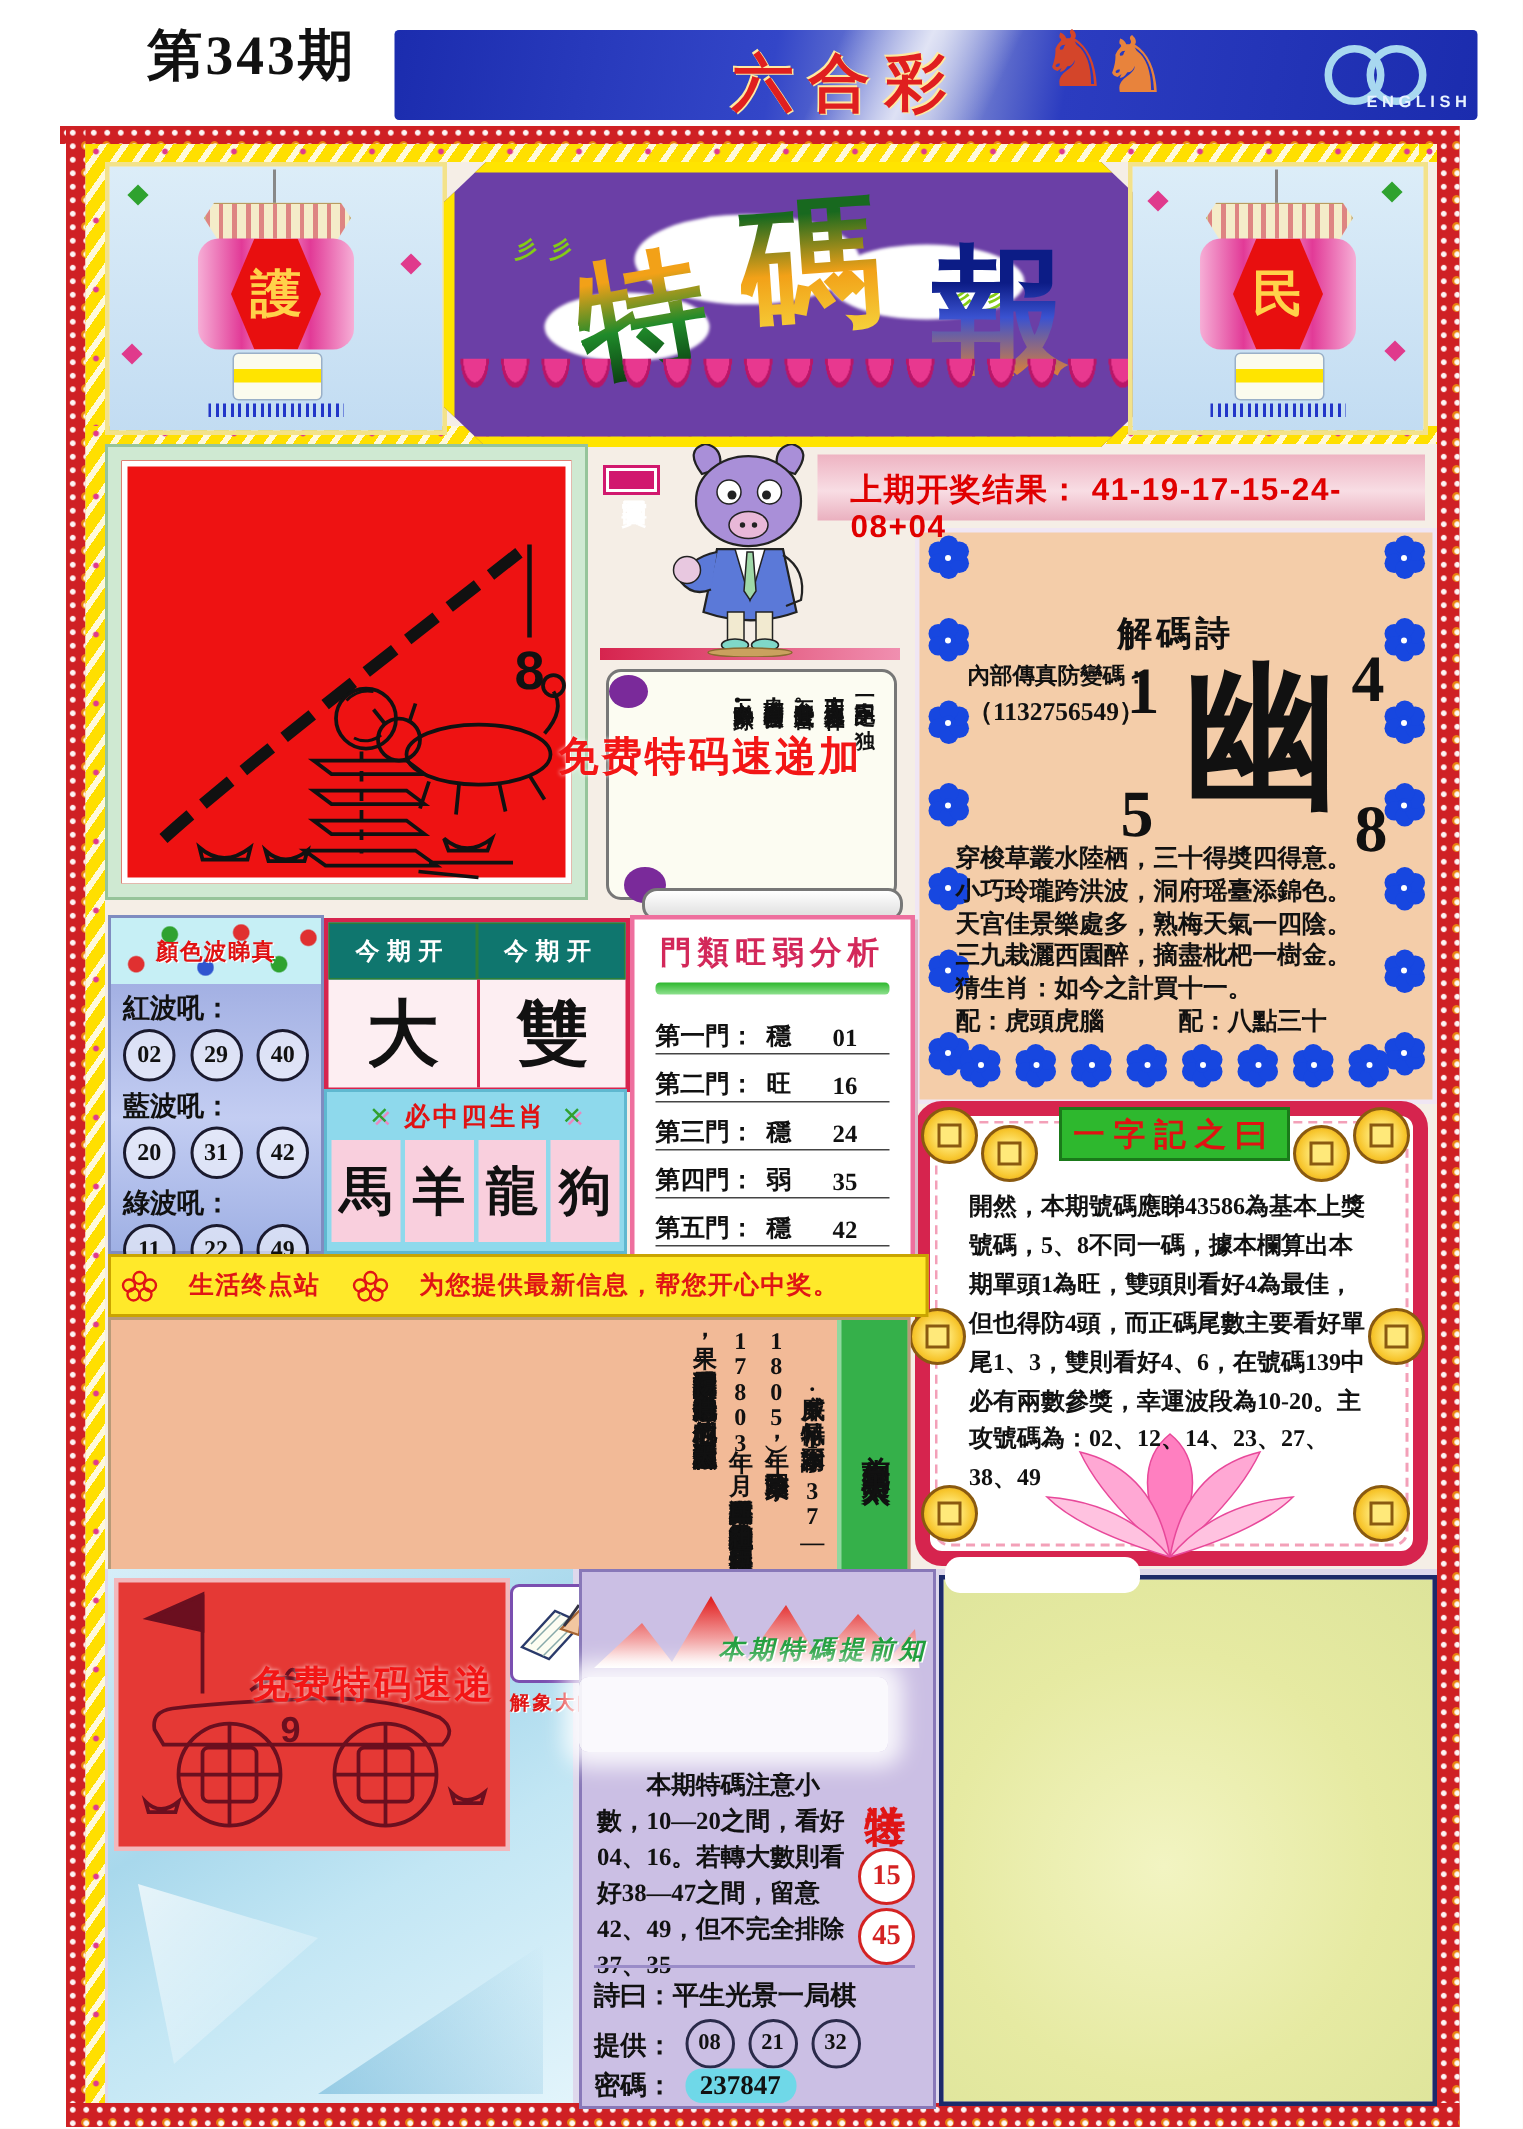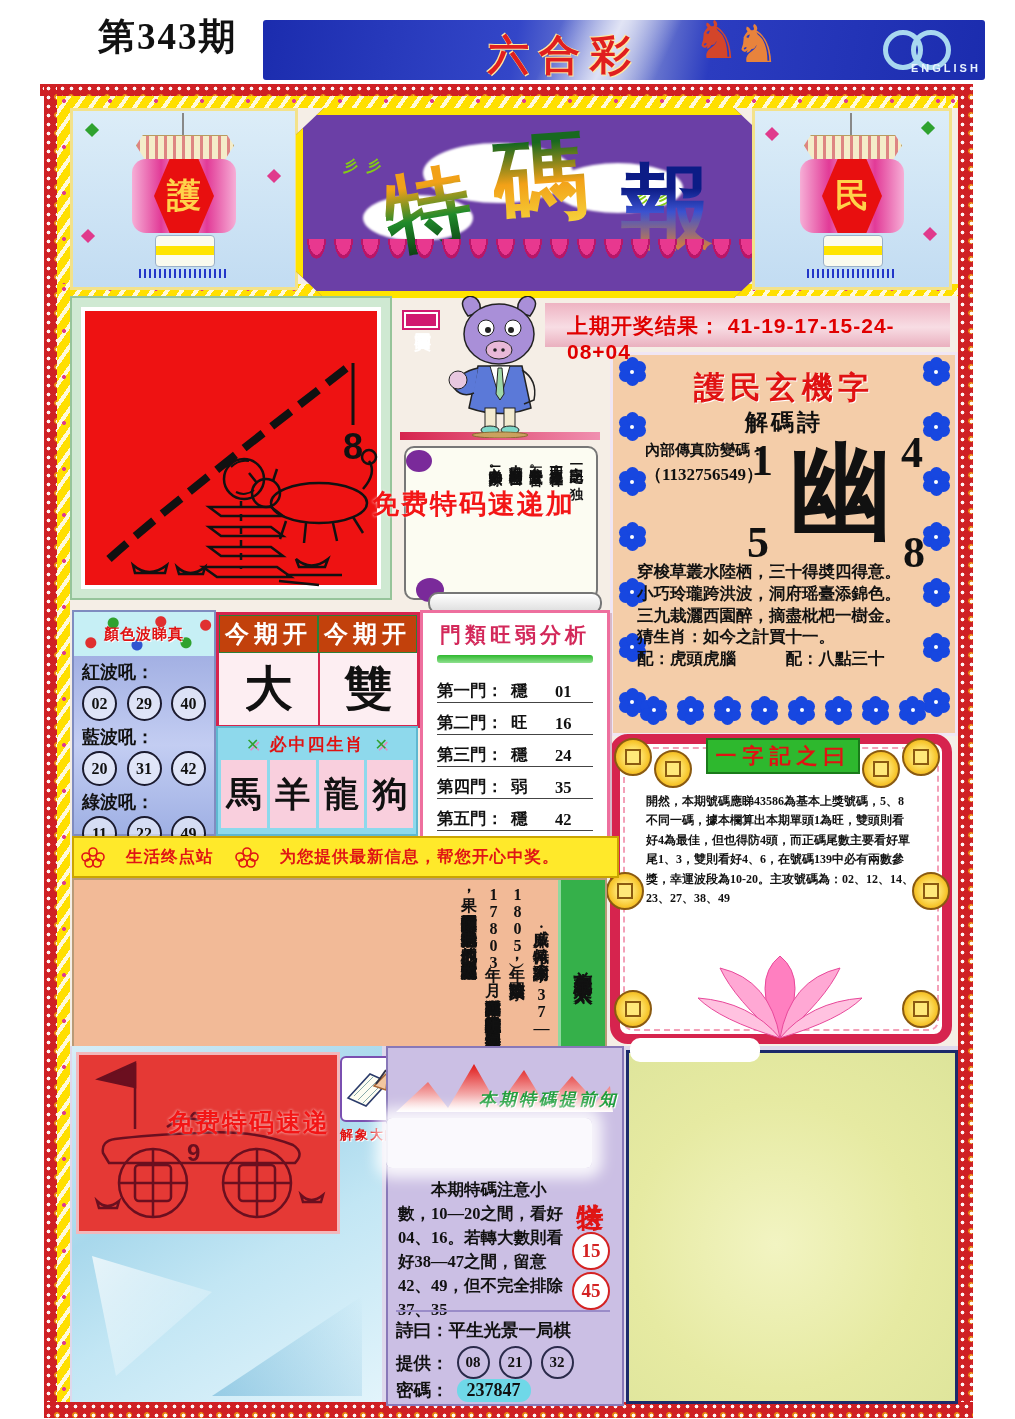--- a/index.html
+++ b/index.html
@@ -85,41 +85,41 @@
       box-shadow:0 -8px 0 2px #1747e0,7px -4px 0 2px #1747e0,7px 4px 0 2px #1747e0,
                  0 8px 0 2px #1747e0,-7px 4px 0 2px #1747e0,-7px -4px 0 2px #1747e0;}
   .fl::after{content:"";position:absolute;left:2.5px;top:2.5px;width:4px;height:4px;border-radius:50%;background:#fff;}
   .fl-col{display:flex;flex-direction:column;justify-content:space-between;align-items:center;}
   .fl-row{display:flex;flex-direction:row;justify-content:space-between;align-items:center;}
 
   .treasury{background:#fff;border:10px solid #d6244e;border-radius:18px;}
   .treasury::before{content:"";position:absolute;inset:3px;border:2px dashed #f3a0b8;border-radius:10px;pointer-events:none;}
   .treas-banner{background:#2eb82e;border:2px solid #1a7a1a;color:#e01212;font-size:21px;font-weight:bold;
      letter-spacing:6px;text-align:center;font-family:"Liberation Serif","DejaVu Serif",serif;}
-  .treas-body{font-size:12px;font-weight:bold;line-height:1.62;font-family:"Liberation Serif","DejaVu Serif",serif;}
+  .treas-body{font-size:16px;font-weight:bold;line-height:1.62;font-family:"Liberation Serif","DejaVu Serif",serif;}
   .coin{position:absolute;width:34px;height:34px;border-radius:50%;border:2px solid #8a5a10;
      background:radial-gradient(circle,#ffe97a 28%,#f7c52c 65%,#c9881a 100%);}
   .coin::after{content:"";position:absolute;inset:9px;border:2px solid #8a5a10;}
 
   .waves{background:linear-gradient(180deg,#93a2dc,#c3cdf2 60%,#9fb0e4);border:2px solid #7f8cc0;}
   .waves-head{background:#c6eff5;
      background-image:radial-gradient(circle at 12% 70%,#e03030 5px,transparent 6px),
        radial-gradient(circle at 28% 25%,#2fa22f 5px,transparent 6px),
        radial-gradient(circle at 45% 75%,#2f55d0 5px,transparent 6px),
        radial-gradient(circle at 62% 22%,#e03030 5px,transparent 6px),
        radial-gradient(circle at 80% 70%,#2fa22f 5px,transparent 6px),
        radial-gradient(circle at 94% 30%,#e03030 5px,transparent 6px);}
   .waves-title{color:#e01212;font-size:15px;font-weight:bold;letter-spacing:1px;text-shadow:1px 1px 0 #fff;}
   .wave-label{font-size:18px;font-weight:bold;font-family:"Liberation Serif","DejaVu Serif",serif;}
   .numc{display:inline-flex;align-items:center;justify-content:center;width:31px;height:31px;border-radius:50%;
      border:2.5px solid #1a1a2e;background:rgba(255,255,255,.55);font-size:16px;font-weight:bold;
      font-family:"Liberation Serif","DejaVu Serif",serif;}
 
   .issue-grid{border:3px solid #d6244e;background:#fdeef2;display:grid;grid-template-columns:1fr 1fr;grid-template-rows:38px 1fr;}
-  .issue-head{background:#c2410c;color:#fff;font-size:24px;font-weight:bold;letter-spacing:5px;
+  .issue-head{background:#0f766e;color:#fff;font-size:16px;font-weight:bold;letter-spacing:5px;
      display:flex;align-items:center;justify-content:center;border:1px solid #2c7f38;}
   .issue-val{display:flex;align-items:center;justify-content:center;font-size:48px;font-weight:bold;
      font-family:"Liberation Serif","DejaVu Serif",serif;border-left:2px solid #d6244e;}
 
   .zodiac{background:#8ed9ec;border:2px solid #5fb8d0;}
   .zodiac-title{color:#e01212;font-size:17px;font-weight:bold;letter-spacing:2px;}
   .sciss{font-weight:bold;font-size:16px;color:#2fa22f;text-shadow:2px 2px 0 #e888c0;}
   .zo-cell{background:#f9cfdd;display:flex;align-items:center;justify-content:center;
      font-size:35px;font-weight:bold;font-family:"Liberation Serif","DejaVu Serif",serif;}
 
@@ -335,32 +335,32 @@
     <div class="fl-row abs" style="left:36px;bottom:8px;width:268px;height:30px;">
       <span class="fl"></span>
         <span class="fl"></span>
         <span class="fl"></span>
         <span class="fl"></span>
         <span class="fl"></span>
         <span class="fl"></span>
         <span class="fl"></span>
         <span class="fl"></span>
     </div>
-    <div class="abs mystic-title" style="left:0;top:12px;width:100%;text-align:center;">護民玄機字</div>
     <div class="abs mystic-sub serif" style="left:0;top:52px;width:100%;text-align:center;">解碼詩</div>
     <div class="abs serif" style="left:32px;top:86px;font-size:15px;font-weight:bold;">內部傳真防變碼：</div>
     <div class="abs serif" style="left:32px;top:108px;font-size:17px;font-weight:bold;">（1132756549）</div>
     <div class="abs corner-num" style="left:138px;top:80px;">1</div>
     <div class="abs corner-num" style="left:288px;top:72px;">4</div>
     <div class="abs corner-num" style="left:134px;top:162px;">5</div>
     <div class="abs corner-num" style="left:290px;top:172px;">8</div>
     <div class="abs big-char" style="left:176px;top:86px;">幽</div>
     <div class="abs" style="left:24px;top:206px;width:300px;">
       <div class="poem-line">穿梭草叢水陸栖，三十得奬四得意。</div>
       <div class="poem-line">小巧玲瓏跨洪波，洞府瑶臺添錦色。</div>
+      <div class="poem-line">天宫佳景樂處多，熟梅天氣一四陰。</div>
       <div class="poem-line">三九栽灑西園醉，摘盡枇杷一樹金。</div>
       <div class="poem-line">猜生肖：如今之計買十一。</div>
       <div class="poem-line">配：虎頭虎腦　　　配：八點三十</div>
     </div>
   </div>
 
   <div class="abs treasury" style="left:610px;top:734px;width:322px;height:290px;">
     <div class="treas-banner abs" style="left:86px;top:-6px;width:150px;height:32px;line-height:32px;">一字記之曰</div>
     <svg class="abs" style="left:60px;bottom:-6px;z-index:1;" width="200" height="90" viewBox="0 0 200 90">
       <path d="M100,88 Q70,30 100,6 Q130,30 100,88" fill="#ff7fc0" stroke="#e8489a"></path>

